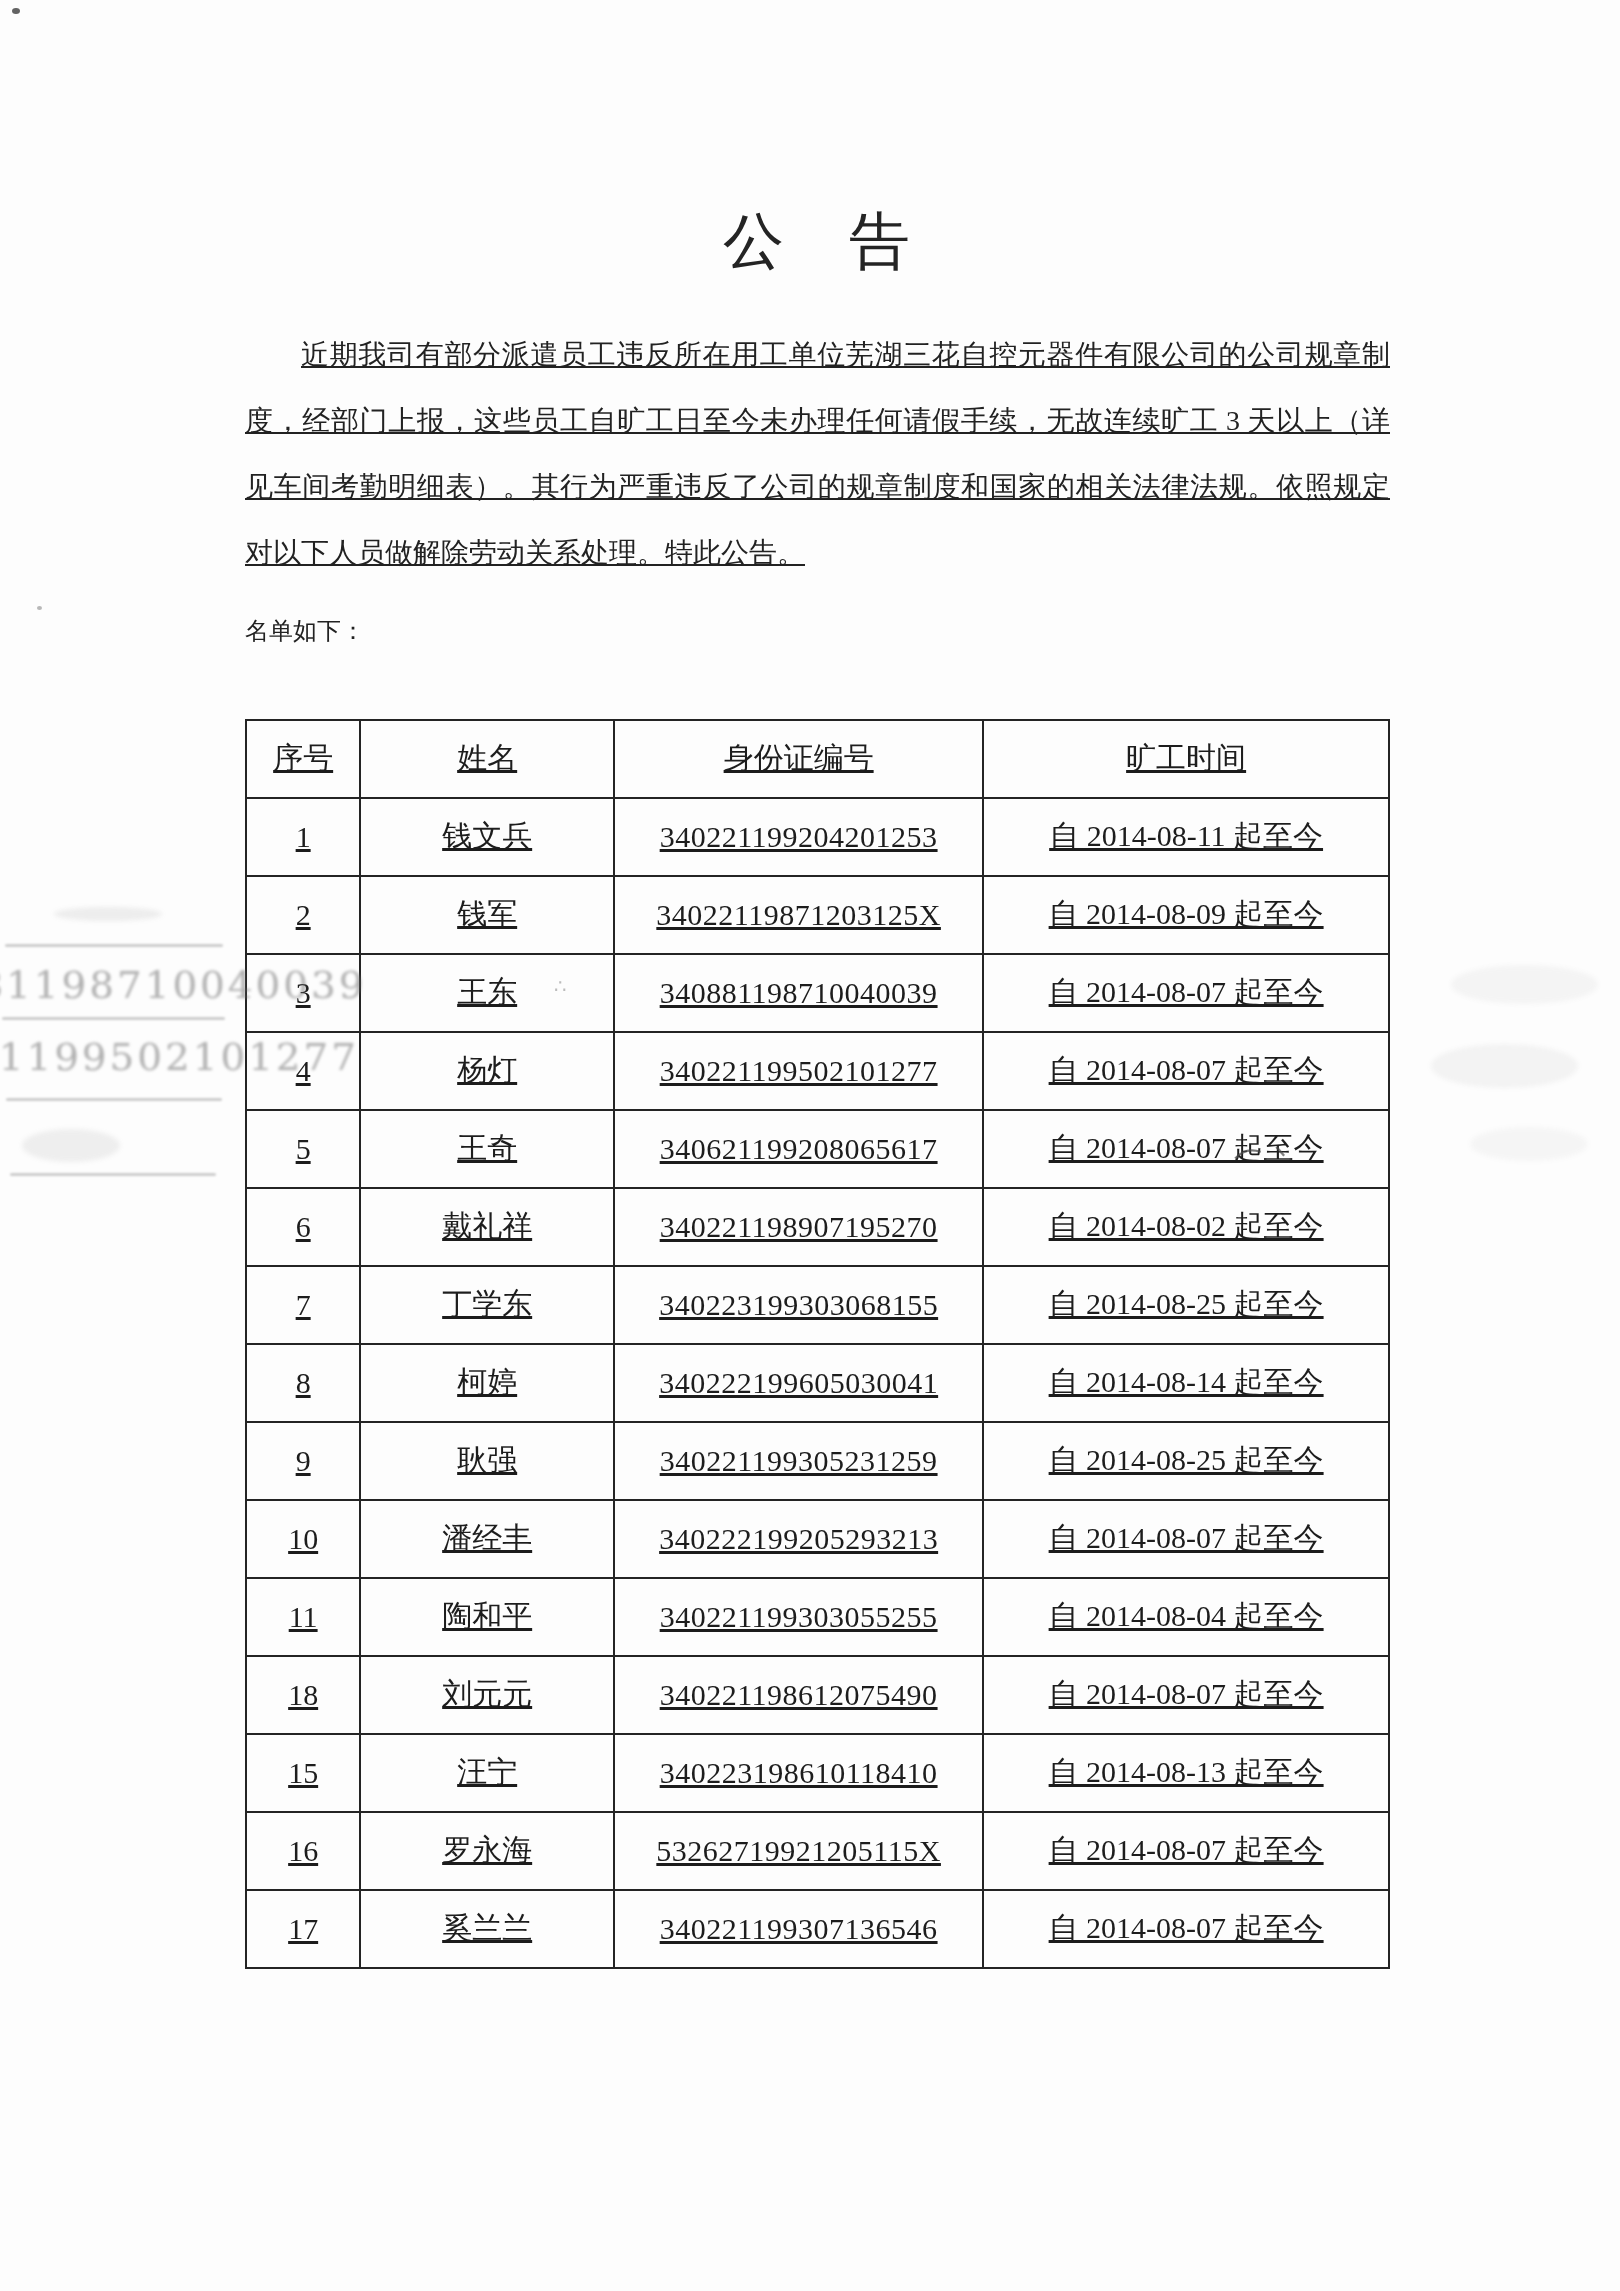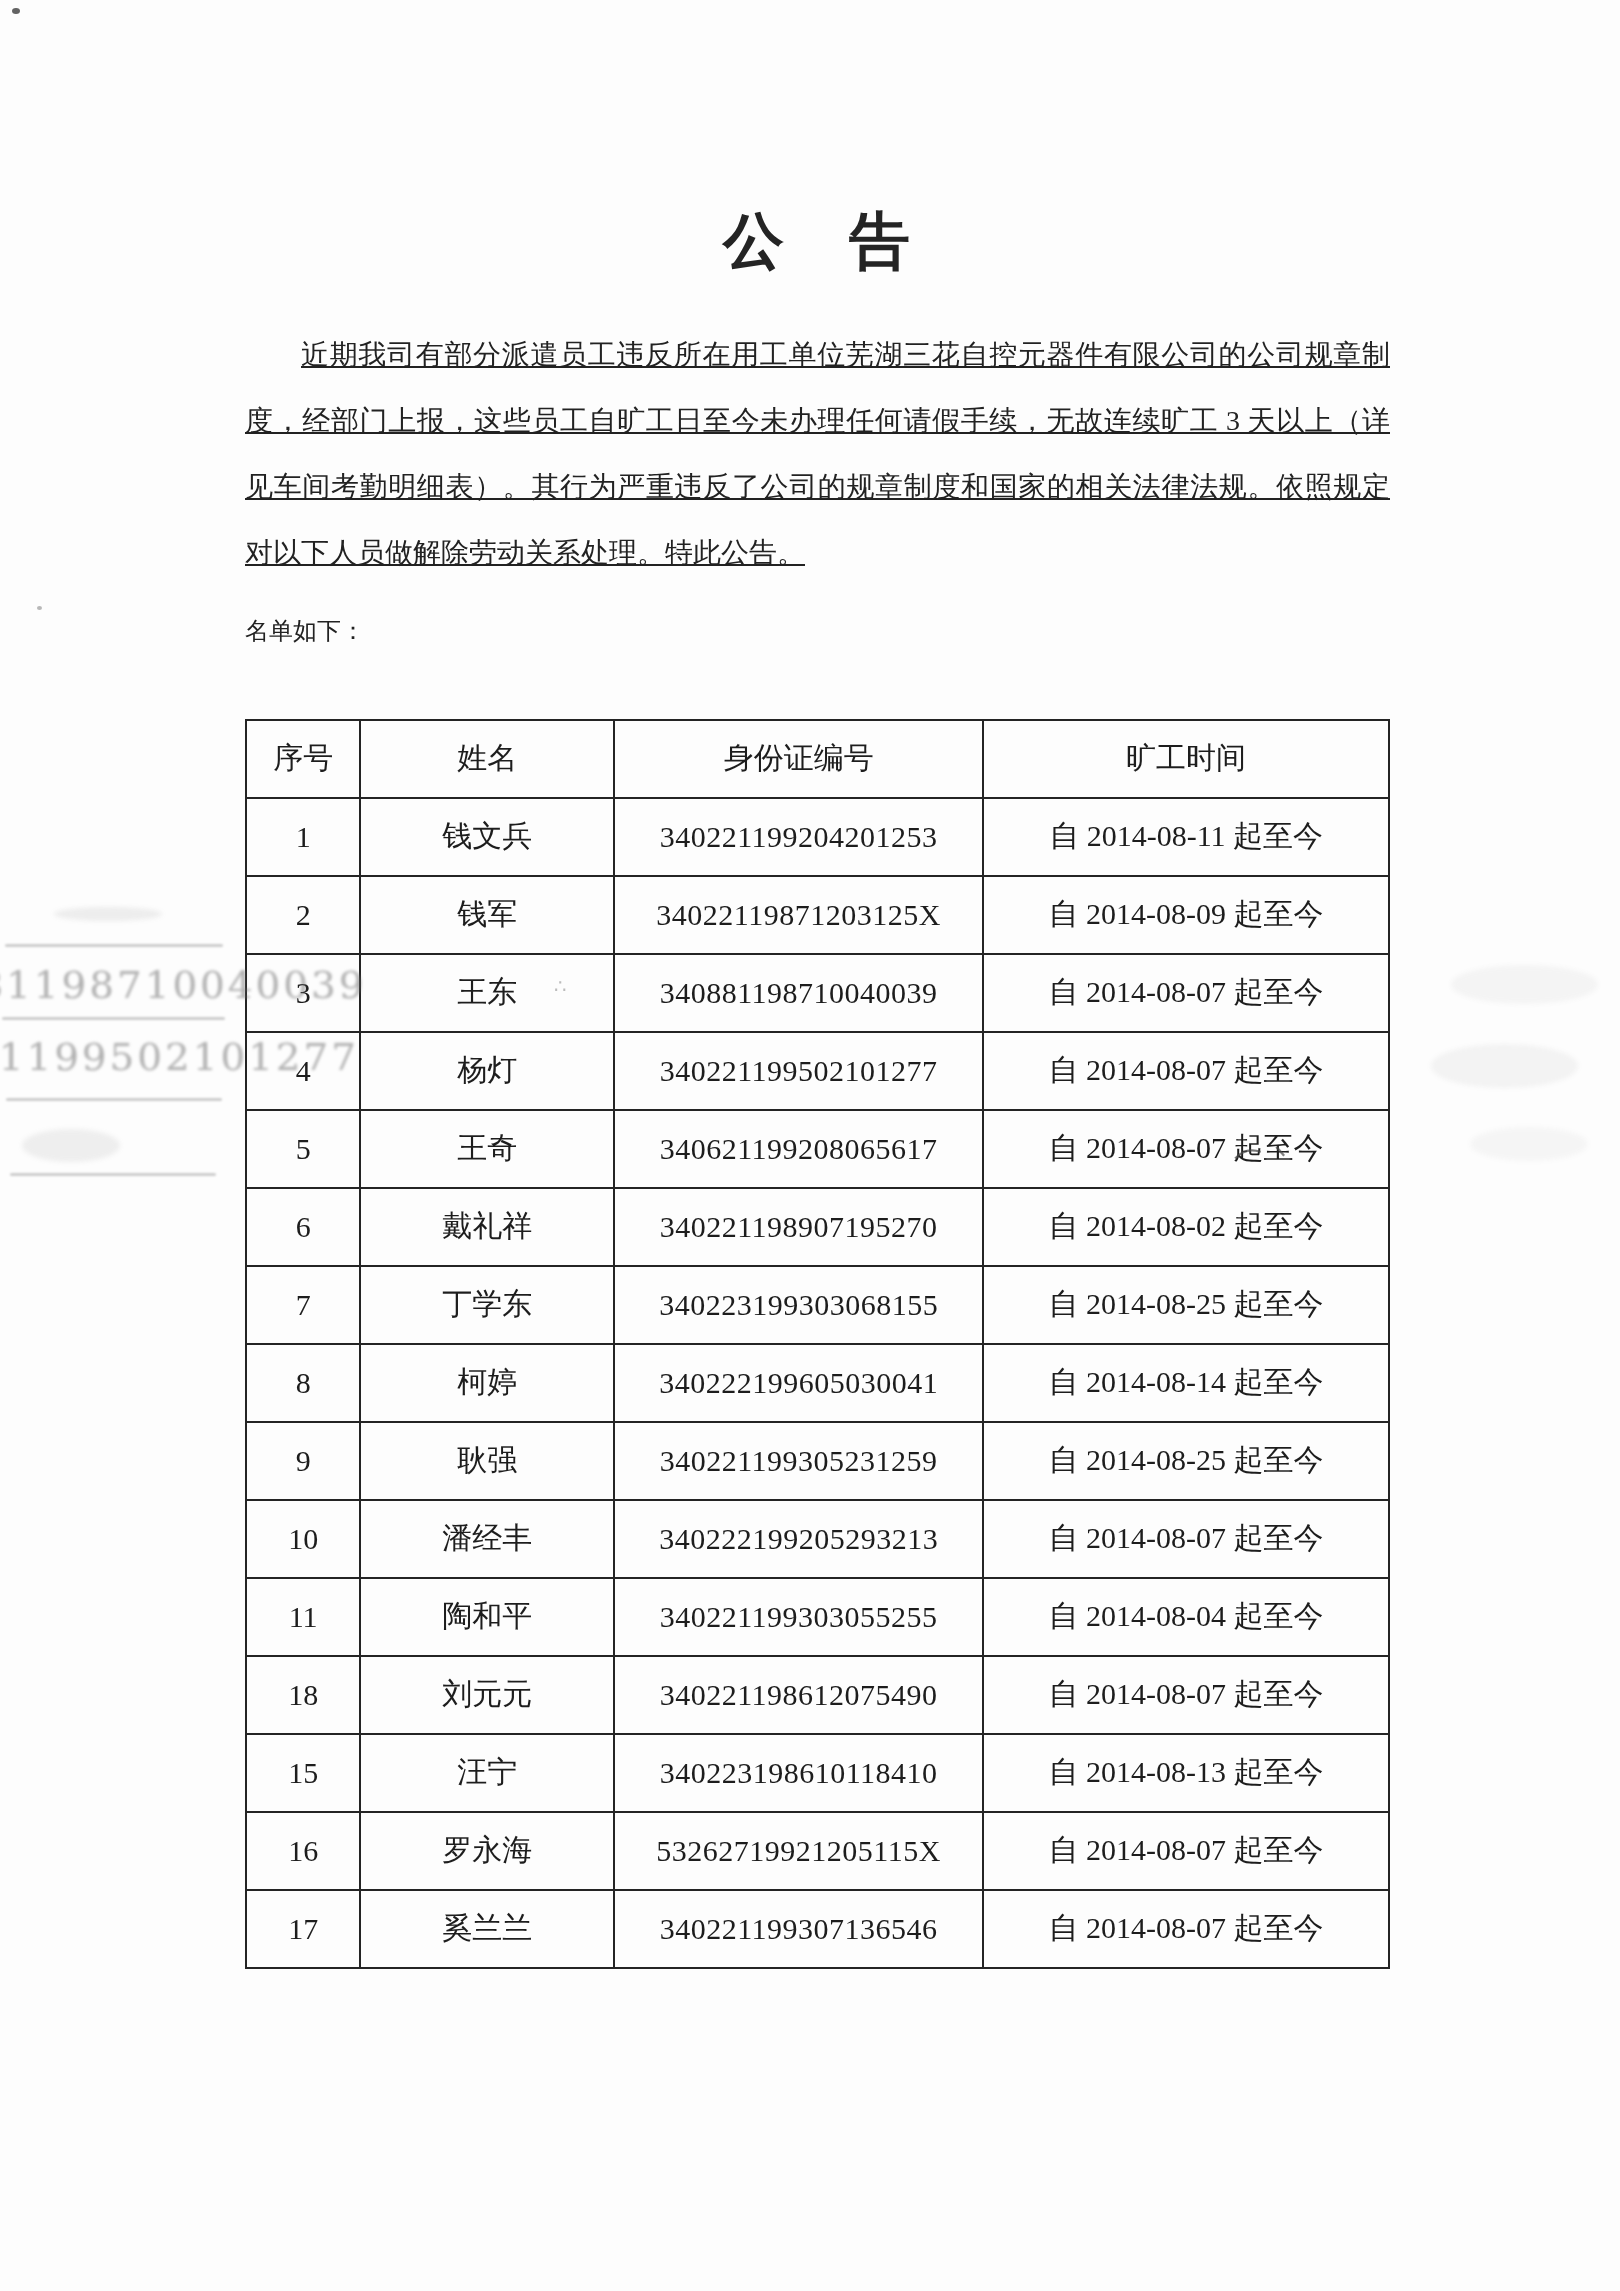--- a/index.html
+++ b/index.html
@@ -11,21 +11,21 @@
     color:#1c1c1c;
     overflow:hidden;
   }
   .content{
     position:absolute;left:245px;top:0;width:1145px;
   }
   .doc-title{
     margin-top:206px;
     text-align:center;
     font-size:61px;
-    font-weight:bold;
+    font-weight:normal;
     line-height:71px;
     letter-spacing:2px;
     color:#242424;
   }
   .doc-para{
     margin-top:45px;
     font-size:28px;
     line-height:66px;
     text-align:justify;
     text-indent:2em;
@@ -36,20 +36,21 @@
     margin-top:11.8px;
     font-size:24px;
     line-height:66px;
     color:#222;
   }
   table.roster{
     margin-top:55px;
     width:1145px;
     border-collapse:collapse;
     table-layout:fixed;
+    text-decoration:underline;
   }
   table.roster th, table.roster td{
     border:2px solid #242424;
     height:76px;
     text-align:center;
     vertical-align:middle;
     font-weight:normal;
     font-size:30px;
     color:#1d1d1d;
     padding:0 3.9px;

